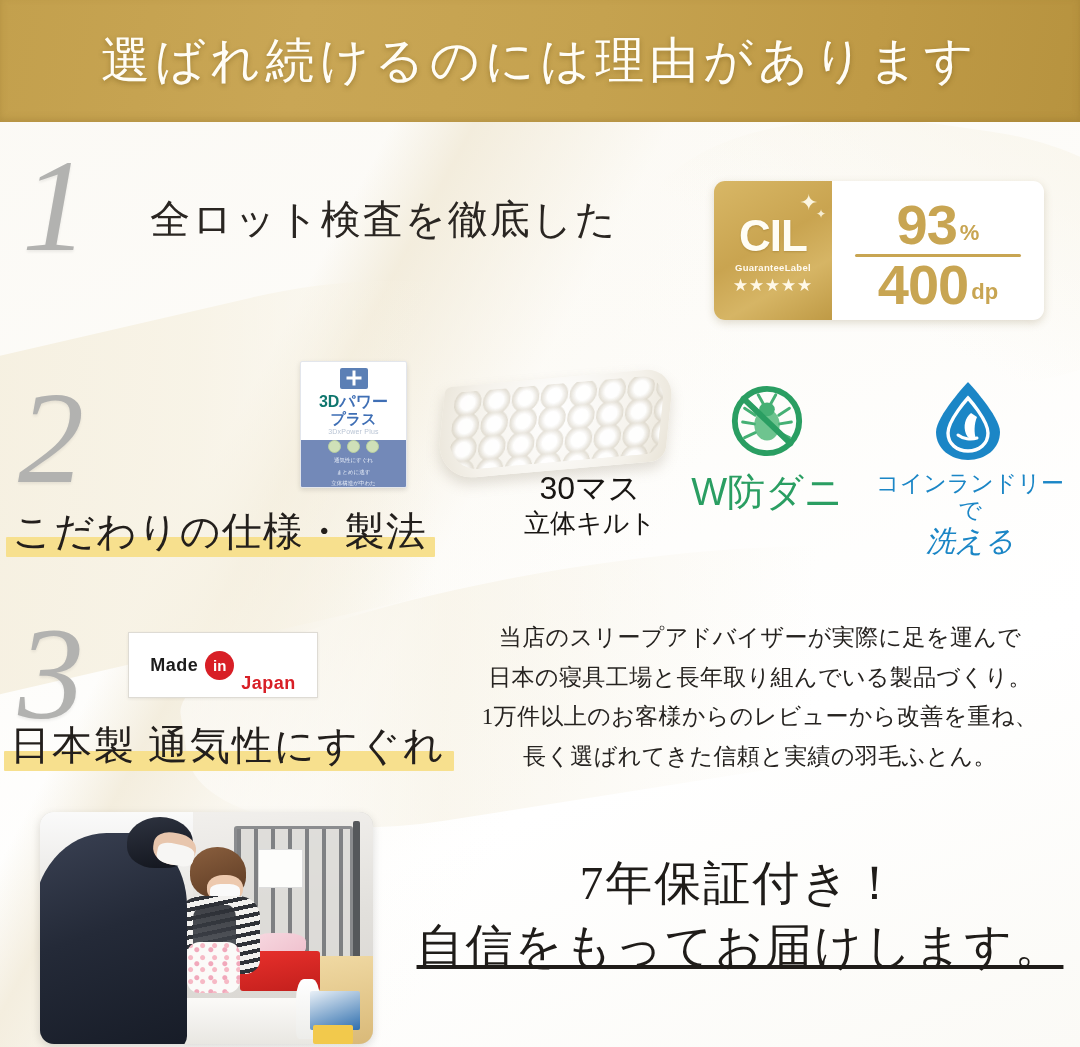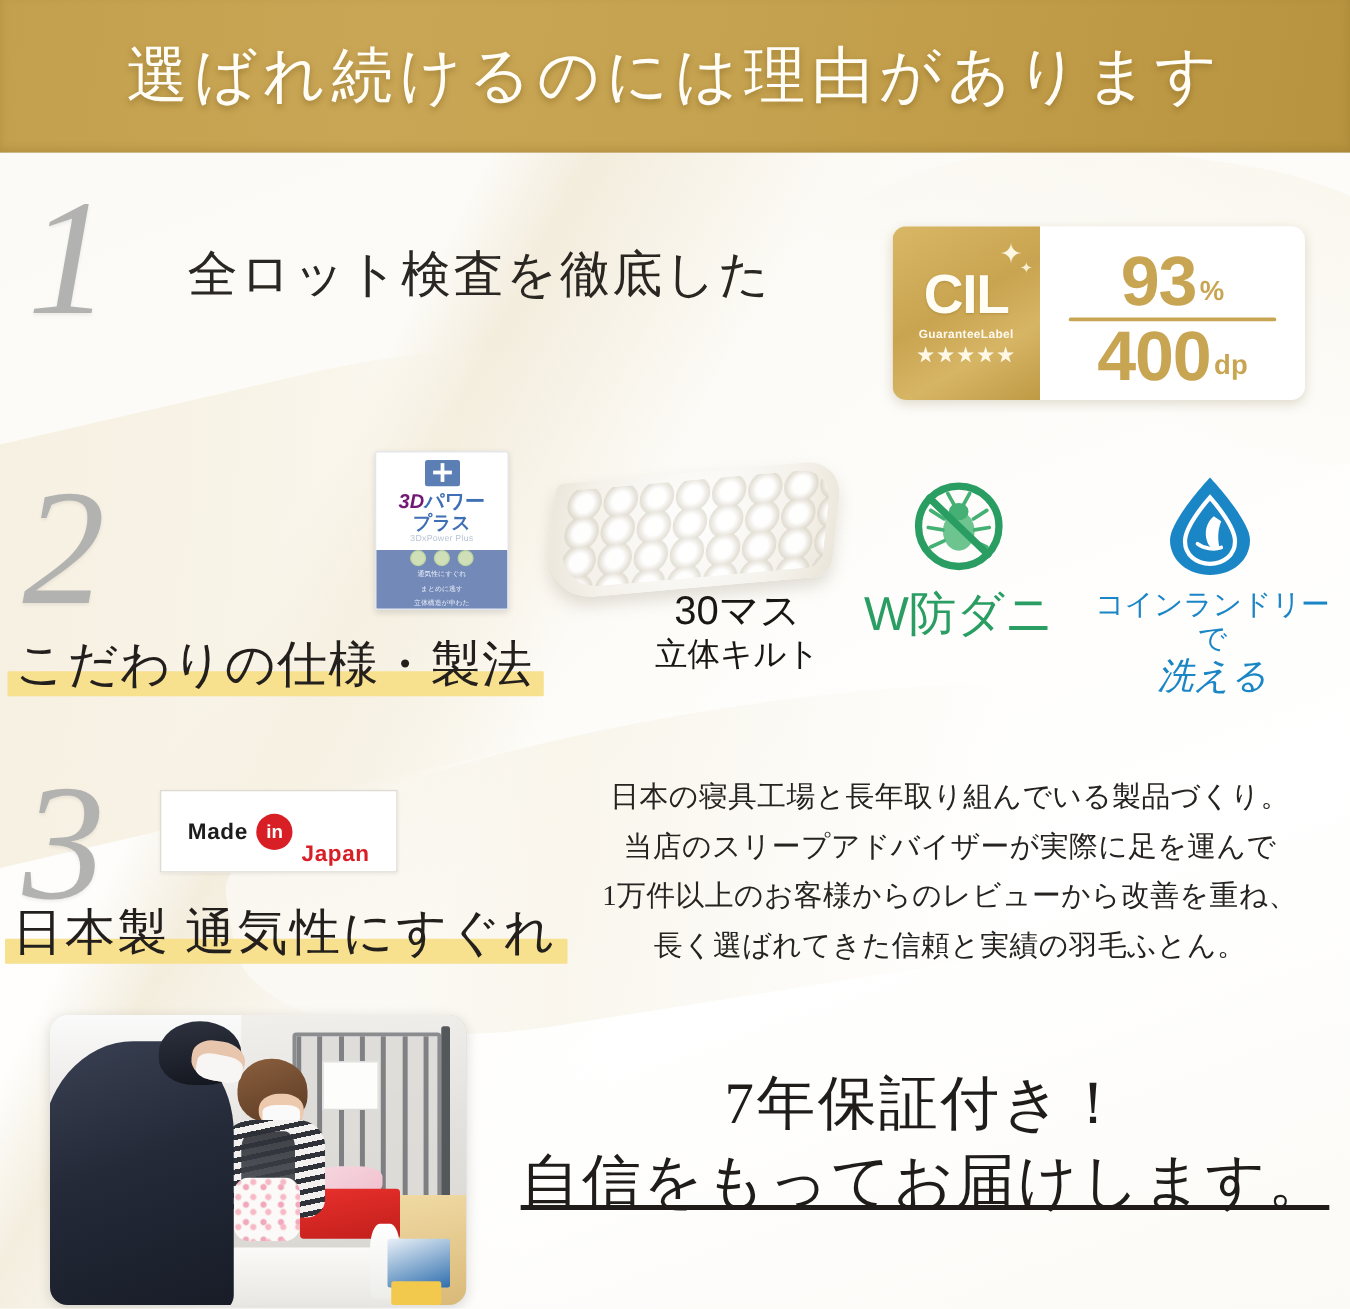--- a/index.html
+++ b/index.html
@@ -137,21 +137,21 @@
   }
   .tag3d-mark::before{
     content:"";position:absolute;left:50%;top:50%;transform:translate(-50%,-50%);
     width:15px;height:3px;background:#fff;
   }
   .tag3d-mark::after{
     content:"";position:absolute;left:50%;top:50%;transform:translate(-50%,-50%);
     width:3px;height:15px;background:#fff;
   }
   .tag3d-title{margin-top:5px;font-size:16px;font-weight:bold;line-height:1.05;}
-  .tag3d-title .g{color:#701a75;font-style:italic;}
+  .tag3d-title .g{color:#0f766e;}
   .tag3d-title .b{color:#3f6fb5;}
   .tag3d-title2{color:#3f6fb5;font-size:15px;font-weight:bold;line-height:1.1;}
   .tag3d-en{color:#b9c4d4;font-size:7px;margin-top:1px;letter-spacing:.2px;}
   .tag3d-band{
     margin-top:5px;width:100%;flex:1;background:#7389b8;
     display:flex;flex-direction:column;align-items:center;justify-content:center;gap:3px;
   }
   .tag3d-dots{display:flex;gap:6px;}
   .tag3d-dots i{
     width:11px;height:11px;border-radius:50%;background:#cfe0b8;display:block;
@@ -435,22 +435,22 @@
   <div class="mij">
     <span class="made">Made</span>
     <span class="circle">in</span>
     <span class="japan">Japan</span>
   </div>
   <div id="sec3-head">
     <span class="hl">日本製 通気性にすぐれ</span>
   </div>
 
   <div class="para">
+    <span>当店のスリープアドバイザーが実際に足を運んで</span>
     <span>日本の寝具工場と長年取り組んでいる製品づくり。</span>
-    <span>当店のスリープアドバイザーが実際に足を運んで</span>
     <span>1万件以上のお客様からのレビューから改善を重ね、</span>
     <span>長く選ばれてきた信頼と実績の羽毛ふとん。</span>
   </div>
 
   <div class="photo">
     <div class="ph ph-bg"></div>
     <div class="ph ph-shelfL"></div>
     <div class="ph ph-cage"></div>
     <div class="ph ph-cagepost"></div>
     <div class="ph ph-note"></div>

